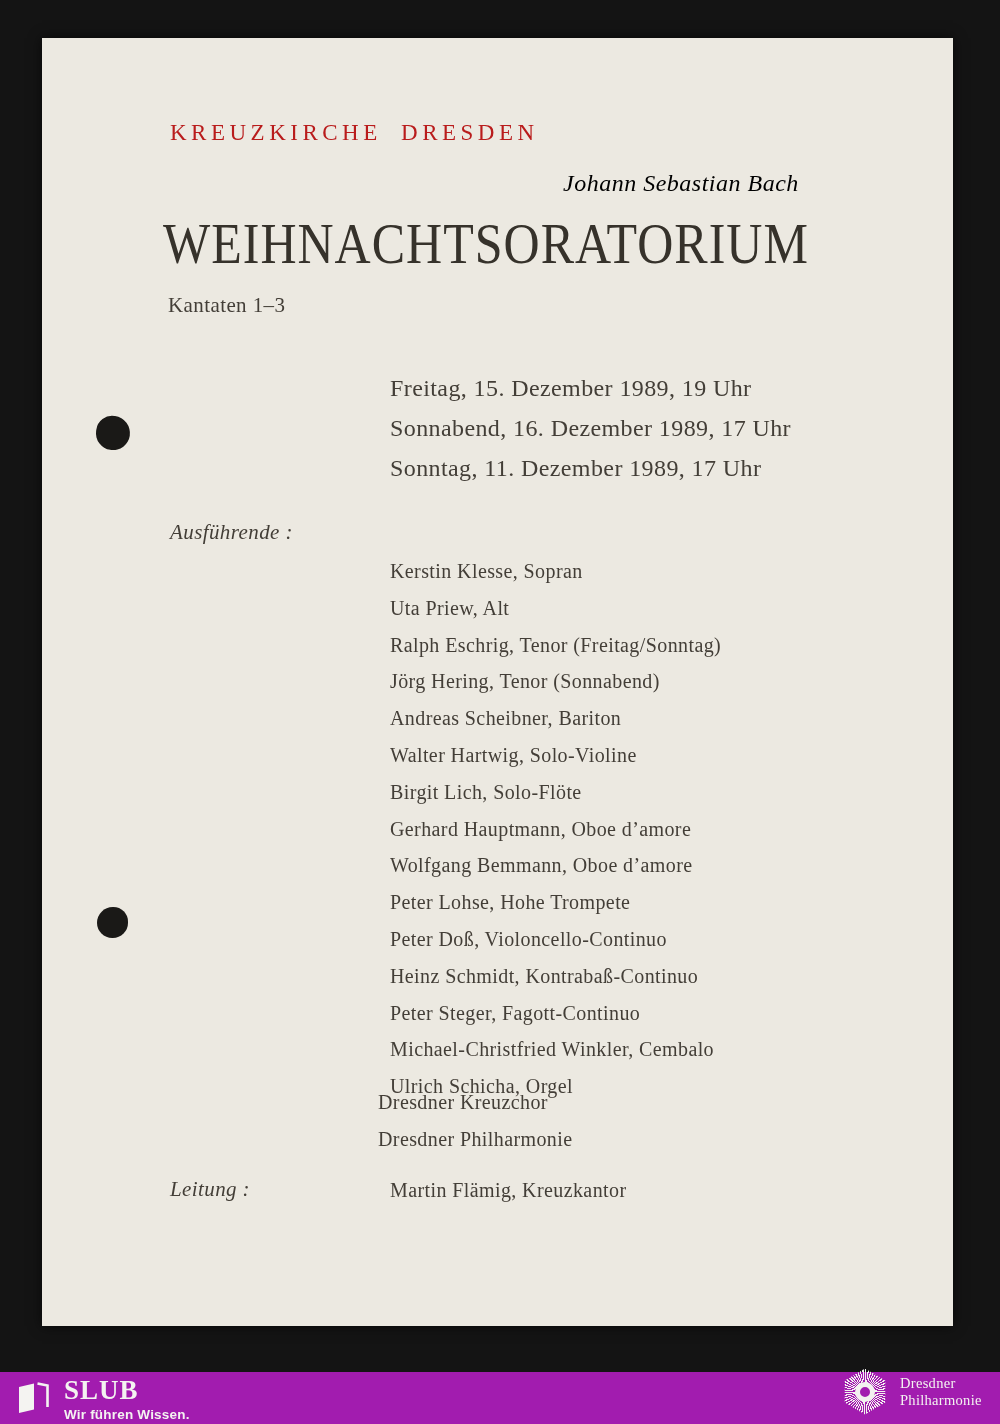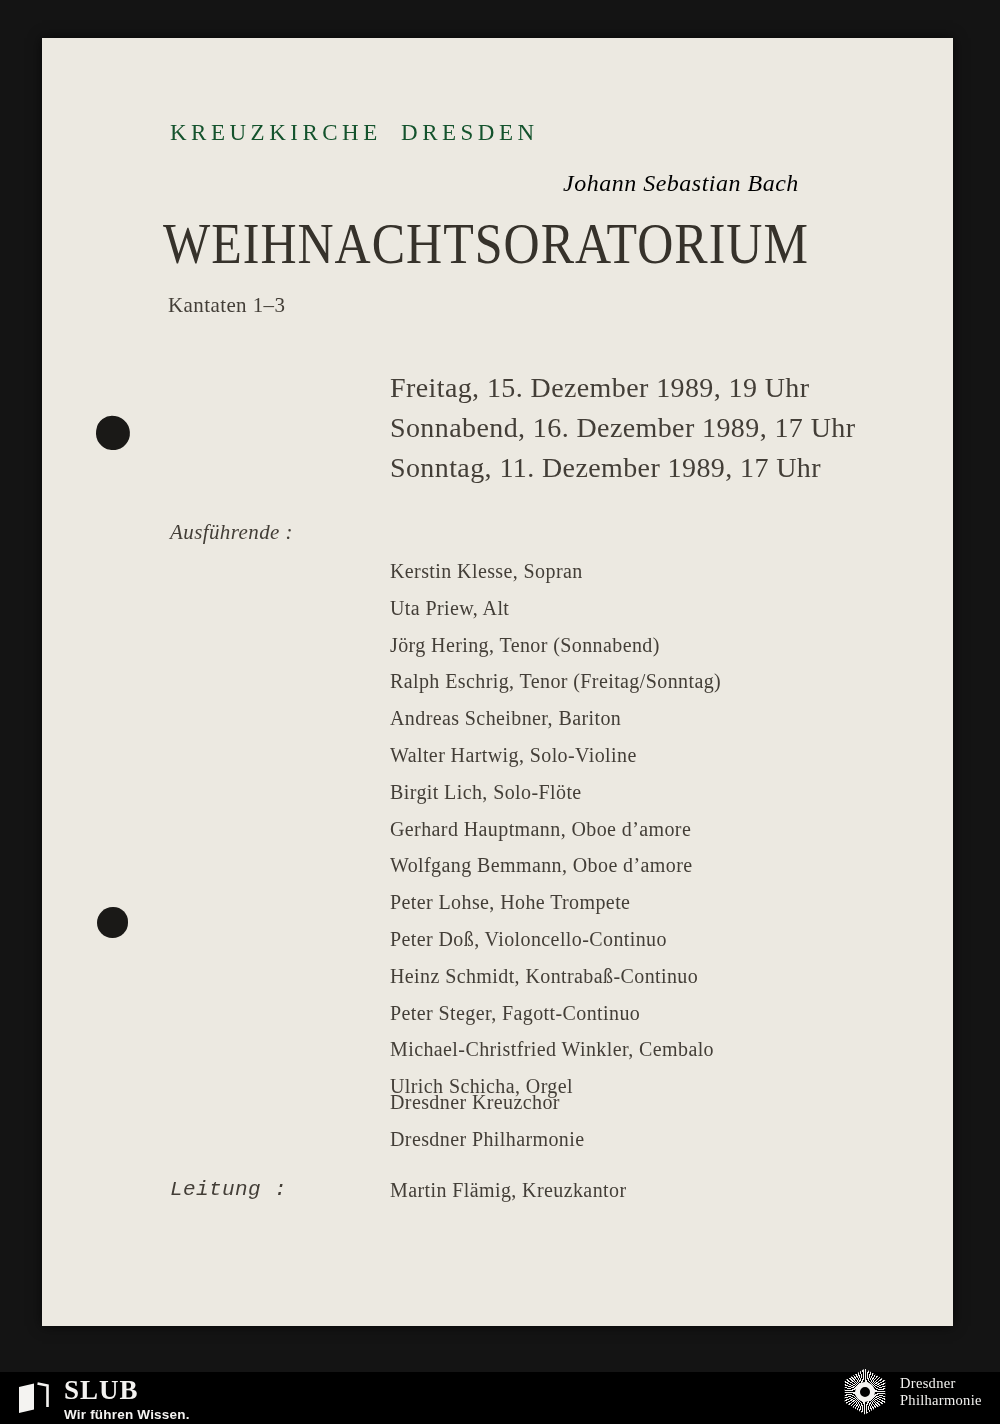--- a/index.html
+++ b/index.html
@@ -9,51 +9,51 @@
   .paper {
     position:absolute; left:42px; top:38px; width:911px; height:1288px;
     background:#ece9e1;
     box-shadow:0 0 12px rgba(0,0,0,.65);
   }
   .paper * { color:#433e37; }
 
   .venue {
     position:absolute; left:128px; top:83px;
     font-size:23px; line-height:1; letter-spacing:4.5px; word-spacing:9px;
-    color:#14532d;
+    color:#b91c1c;
   }
   .composer {
     position:absolute; left:521px; top:133px;
     font-style:italic; font-size:24px; line-height:1; letter-spacing:.5px;
     color:#000000;
   }
   .work-title {
     position:absolute; left:121px; top:178px;
     font-size:50px; line-height:1; letter-spacing:1px; color:#36322b;
     transform:scale(1,1.12); transform-origin:left top; white-space:nowrap;
   }
   .subtitle { position:absolute; left:126px; top:257px; font-size:21px; line-height:1; letter-spacing:.4px; }
 
-  .dates { position:absolute; left:348px; top:330px; font-size:28px; line-height:40px; letter-spacing:.4px; }
+  .dates { position:absolute; left:348px; top:330px; font-size:24px; line-height:40px; letter-spacing:.4px; }
 
   .label-italic { font-style:italic; font-size:21px; line-height:1; letter-spacing:.4px; }
   .performers-label { position:absolute; left:128px; top:484px; }
   .performers { position:absolute; left:348px; top:478px; font-size:20px; line-height:36.8px; letter-spacing:.4px;margin-top:37px; }
-  .ensembles  { position:absolute; left:348px; top:1046px; font-size:20px; line-height:37px; letter-spacing:.4px; }
+  .ensembles  { position:absolute; left:336px; top:1046px; font-size:20px; line-height:37px; letter-spacing:.4px; }
 
-  .conductor-label { position:absolute; left:128px; top:1141px;font-family:Liberation Mono, monospace; }
+  .conductor-label { position:absolute; left:128px; top:1141px; }
   .conductor { position:absolute; left:348px; top:1142px; font-size:20px; line-height:1; letter-spacing:.4px; }
 
   .hole { position:absolute; background:#1a1917; border-radius:50%; }
   .hole-1 { left:54px; top:378px; width:34px; height:34px; transform:rotate(8deg); border-radius:48% 52% 50% 50%; }
   .hole-2 { left:55px; top:869px; width:31px; height:31px; border-radius:52% 48% 50% 50%; }
 
   .footer-bar {
     position:absolute; left:0; top:1372px; width:1000px; height:52px;
-    background:#000000;
+    background:#a21caf;
   }
   .slub-logo { position:absolute; left:14px; top:5px; display:flex; align-items:flex-start; }
   .slub-book { margin-right:12px; margin-top:2px; }
   .slub-name {
     font-family:"Liberation Serif","DejaVu Serif",serif; font-weight:bold;
     font-size:27px; line-height:1; letter-spacing:1px; color:#f4f3f1;
   }
   .slub-tagline {
     font-family:"Liberation Sans","DejaVu Sans",sans-serif; font-weight:bold;
     font-size:13.5px; line-height:1; margin-top:4px; color:#f4f3f1; letter-spacing:.2px;
@@ -92,22 +92,22 @@
       <div>Freitag, 15. Dezember 1989, 19 Uhr</div>
       <div>Sonnabend, 16. Dezember 1989, 17 Uhr</div>
       <div>Sonntag, 11. Dezember 1989, 17 Uhr</div>
     </div>
 
     <div class="performers-label label-italic">Ausführende :</div>
 
     <div class="performers">
       <div>Kerstin Klesse, Sopran</div>
       <div>Uta Priew, Alt</div>
+      <div>Ralph Eschrig, Tenor (Freitag/Sonntag)</div>
       <div>Jörg Hering, Tenor (Sonnabend)</div>
-      <div>Ralph Eschrig, Tenor (Freitag/Sonntag)</div>
       <div>Andreas Scheibner, Bariton</div>
       <div>Walter Hartwig, Solo-Violine</div>
       <div>Birgit Lich, Solo-Flöte</div>
       <div>Gerhard Hauptmann, Oboe d’amore</div>
       <div>Wolfgang Bemmann, Oboe d’amore</div>
       <div>Peter Lohse, Hohe Trompete</div>
       <div>Peter Doß, Violoncello-Continuo</div>
       <div>Heinz Schmidt, Kontrabaß-Continuo</div>
       <div>Peter Steger, Fagott-Continuo</div>
       <div>Michael-Christfried Winkler, Cembalo</div>

